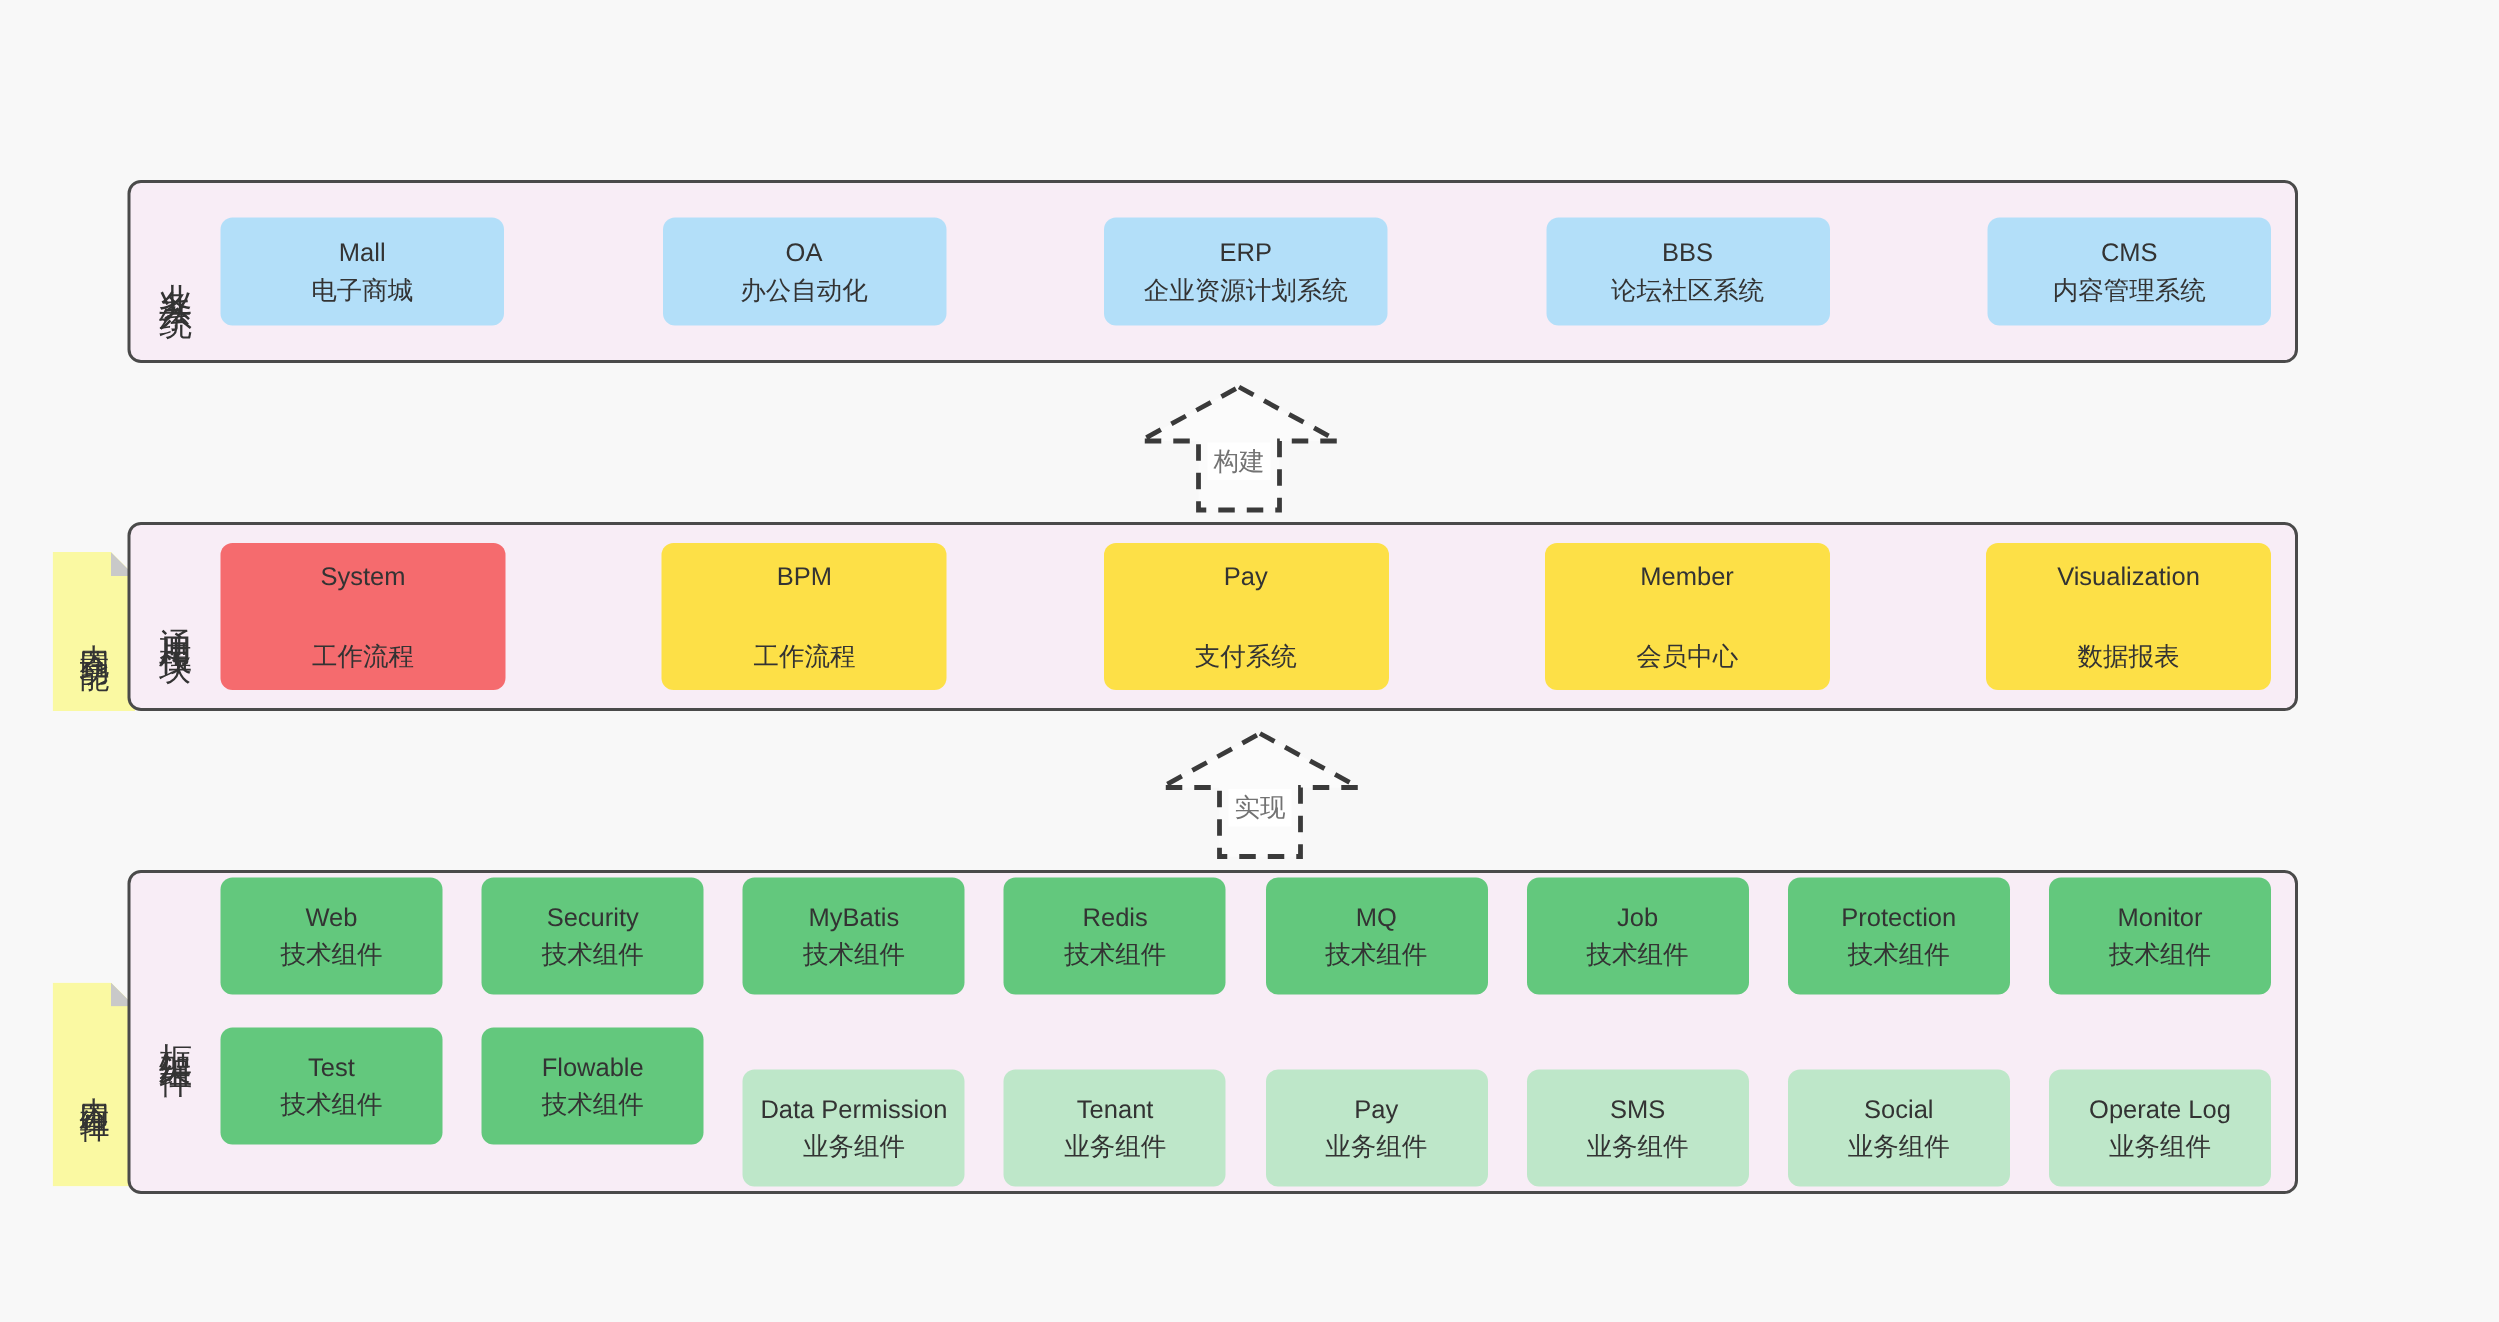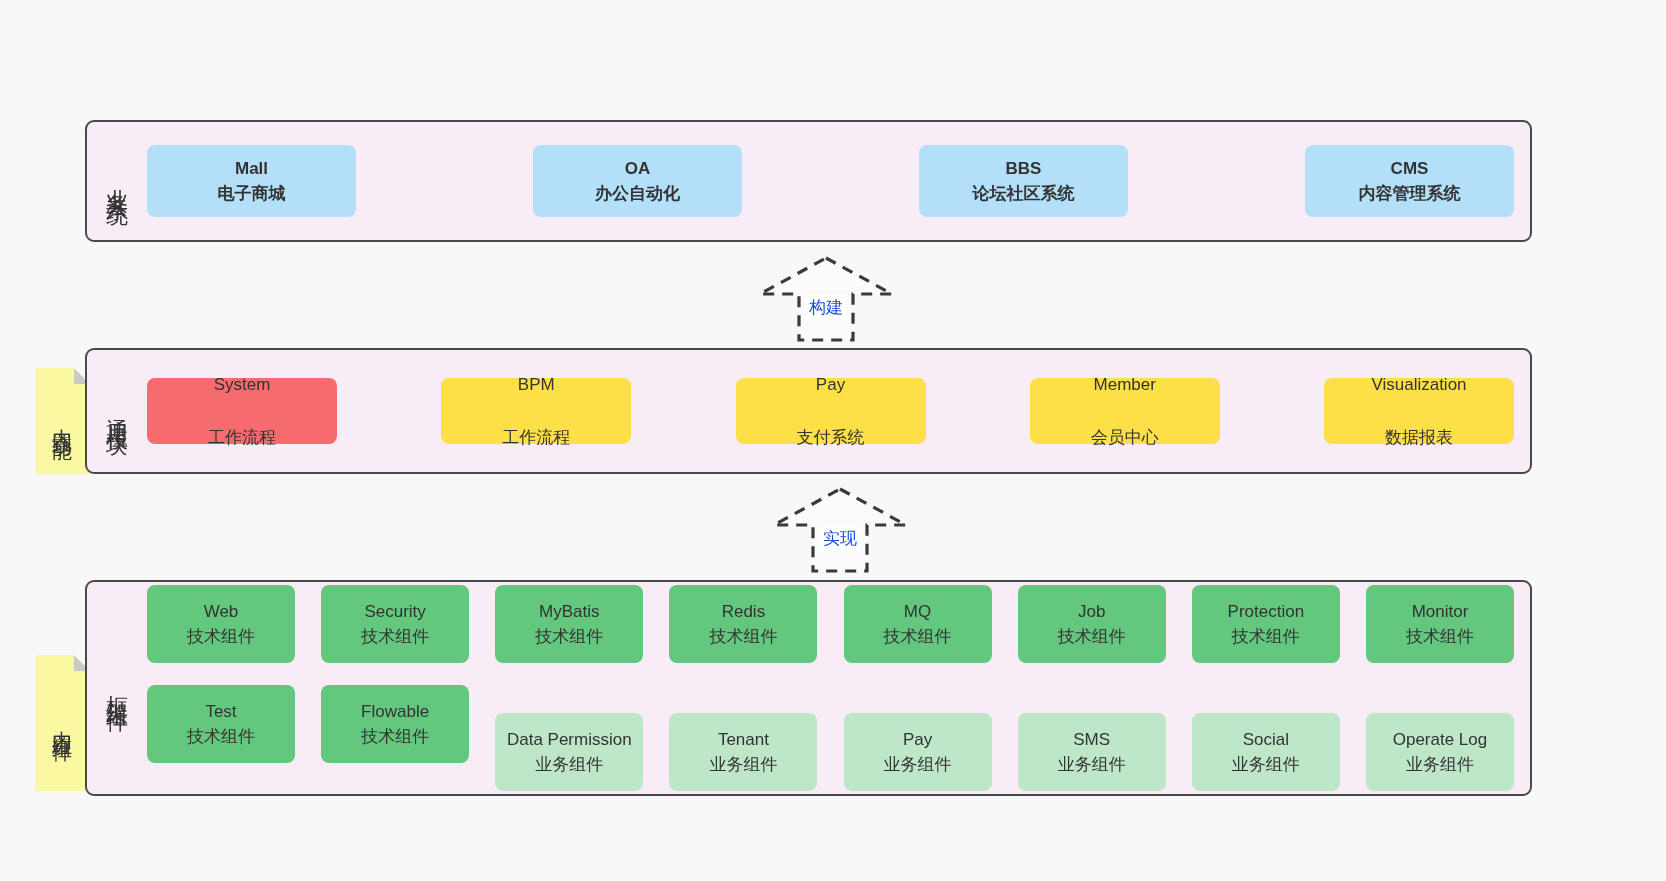--- a/index.html
+++ b/index.html
@@ -49,22 +49,22 @@
 
   
   .box {
     border-radius:8px;
     display:flex; flex-direction:column;
     align-items:center; justify-content:center;
     text-align:center;
     font-size:17px; line-height:1.5;
     padding:4px 6px; box-sizing:border-box;
   }
-  .box-wide  { width:209px; height:72px;font-weight:bold; }
-  .box-mid   { width:190px; height:66px;gap:27px; }
+  .box-wide  { width:189px; height:72px; }
+  .box-mid   { width:190px; height:98px;gap:27px; }
   .box-small { width:148px; height:78px; }
   .c-blue       { background:#b3dff9; }
   .c-red        { background:#f56b6e; }
   .c-pink       { background:#fde047; }
   .c-green      { background:#63c87d; }
   .c-lightgreen { background:#bee7c9;margin-top:28px; }
 
   
   .note {
     position:absolute; left:35px; width:55px;
@@ -84,21 +84,21 @@
   .note .v-text { font-size:20px; letter-spacing:4px; color:#333; }
 
   
   .arrow { position:absolute; width:140px; height:88px; z-index:3; }
   .arrow-1 { left:756px; top:255px; }
   .arrow-2 { left:770px; top:486px; }
   .arrow svg { position:absolute; inset:0; }
   .arrow-label {
     position:absolute; left:50%; top:40px; transform:translateX(-50%);
     background:#ffffff; padding:1px 4px;
-    font-size:17px; white-space:nowrap; color:#1d4ed8;
+    font-size:17px; white-space:nowrap; color:#737373;
   }
 </style>
 </head>
 <body>
 
 <div class="stage">
 
   <div class="note note-1">
     <span class="fold"></span>
     <span class="v-text">内置功能</span>
@@ -112,20 +112,24 @@
   <div class="band band-1">
     <div class="band-label v-text">业务系统</div>
     <div class="band-inner">
       <div class="box box-wide c-blue">
         <div>Mall</div>
         <div>电子商城</div>
       </div>
       <div class="box box-wide c-blue">
         <div>OA</div>
         <div>办公自动化</div>
+      </div>
+      <div class="box box-wide c-blue">
+        <div>ERP</div>
+        <div>企业资源计划系统</div>
       </div>
       <div class="box box-wide c-blue">
         <div>BBS</div>
         <div>论坛社区系统</div>
       </div>
       <div class="box box-wide c-blue">
         <div>CMS</div>
         <div>内容管理系统</div>
       </div>
     </div>

